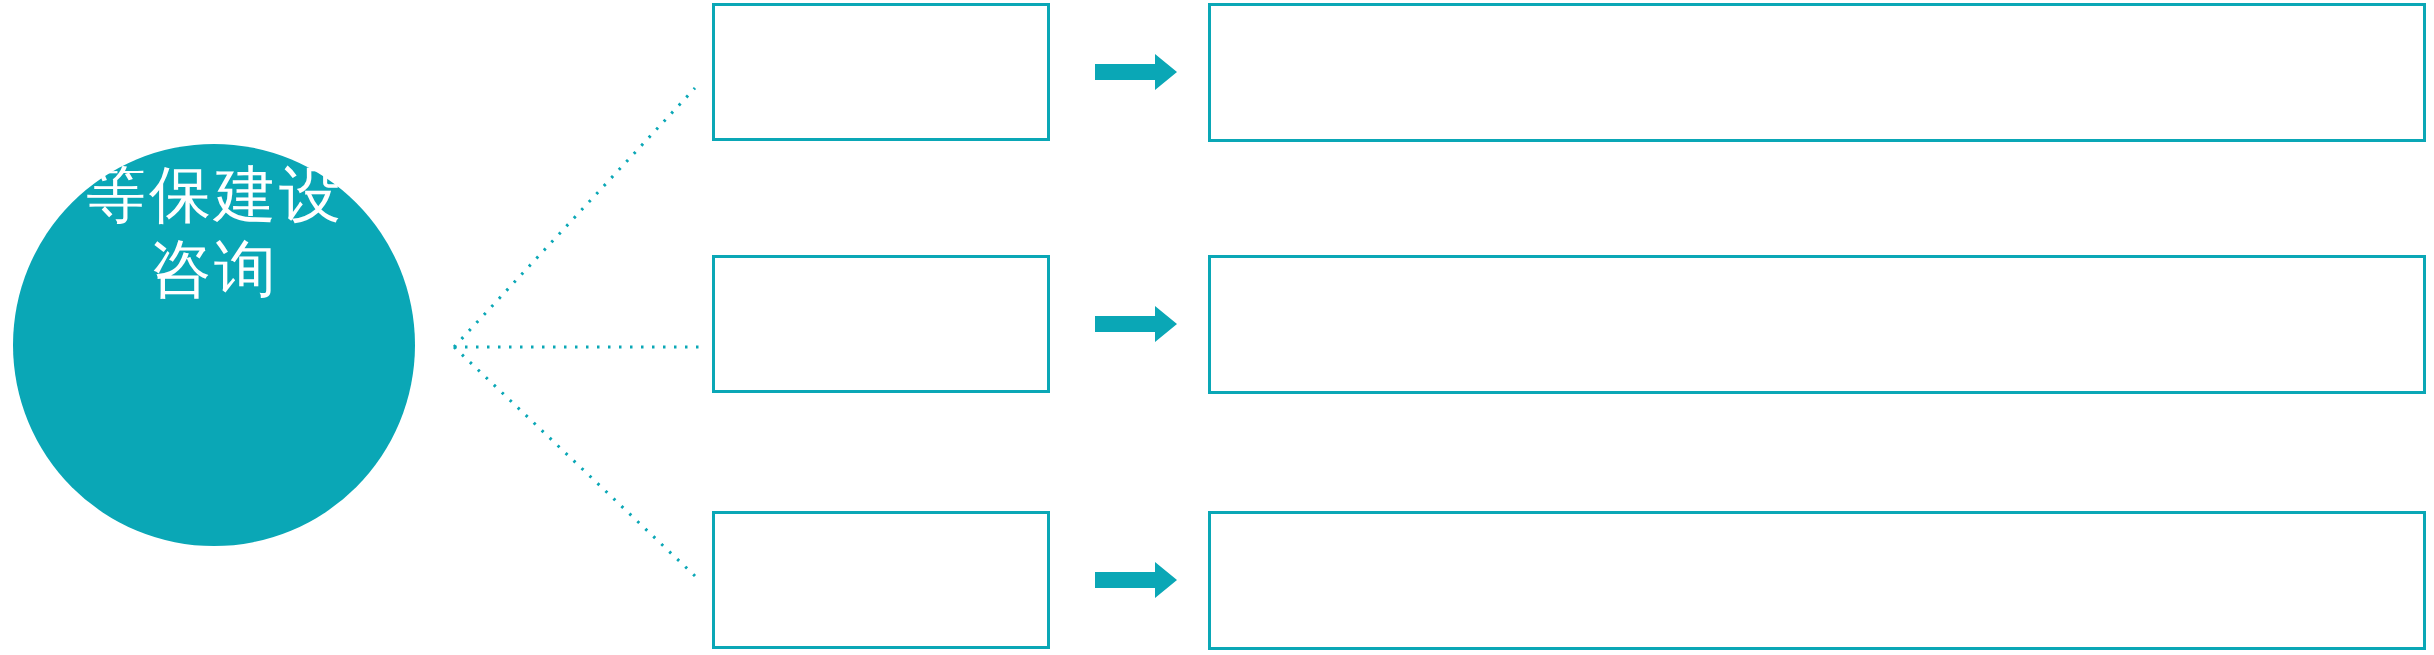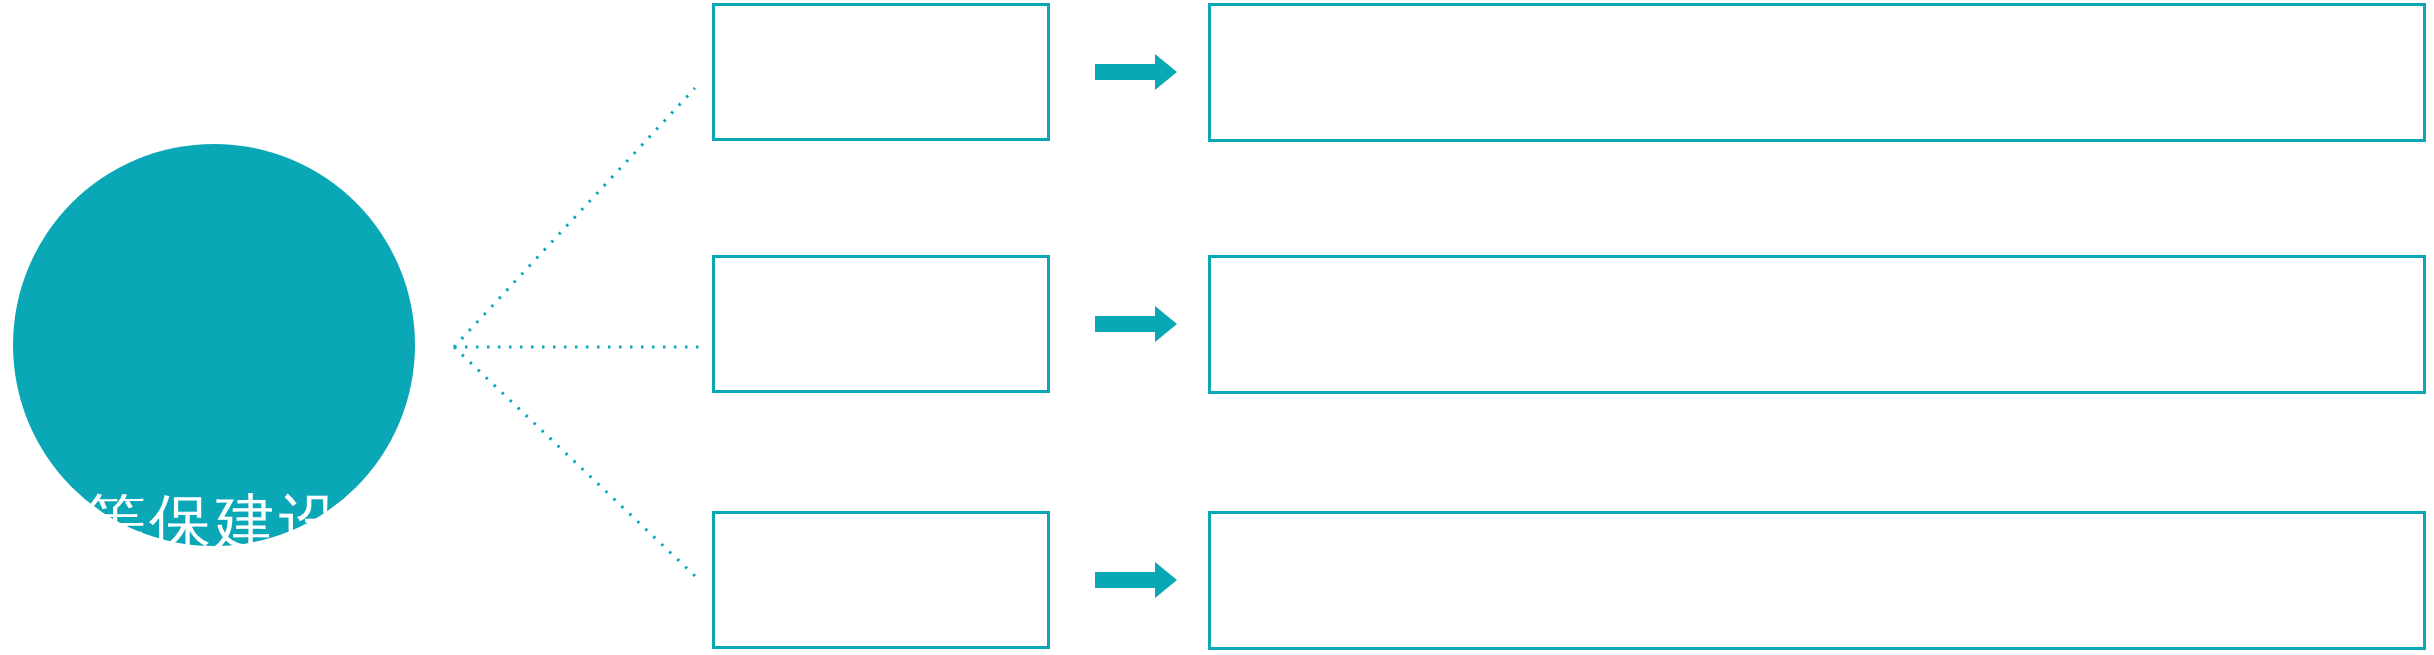--- a/index.html
+++ b/index.html
@@ -10,21 +10,21 @@
     font-family:"DejaVu Sans","Liberation Sans",sans-serif;
   }
   .connectors { position:absolute; left:0; top:0; width:2434px; height:655px; }
   .connector {
     fill:none; stroke:var(--accent); stroke-width:3;
     stroke-dasharray:2.5 8.5; stroke-linecap:butt;
   }
   .hub {
     position:absolute; left:13px; top:144px; width:402px; height:402px;
     border-radius:50%; background:var(--accent);
-    display:flex; align-items:flex-end; justify-content:center;
+    display:flex; align-items:flex-start; justify-content:center;
   }
   .hub-label {
     color:var(--hub-text); font-size:62px; font-weight:300;
     letter-spacing:3px; line-height:74px; text-align:center;
     transform:translateY(14px);
   }
   .hub-label span { display:block; }
   .step-box {
     position:absolute; left:712px; width:338px; height:138px;
     background:#ffffff; border:3px solid var(--accent); box-sizing:border-box;
@@ -46,20 +46,21 @@
 
   <svg class="connectors" viewBox="0 0 2434 655" xmlns="http://www.w3.org/2000/svg">
     <path class="connector" d="M454,347 L695,88"></path>
     <path class="connector" d="M454,347 L700,347"></path>
     <path class="connector" d="M454,347 L695,576"></path>
   </svg>
 
   <div class="hub">
     <div class="hub-label">
       <span>等保建设</span>
+      <span>咨询</span>
     </div>
   </div>
 
   <div class="step-box r1-box"></div>
   <svg class="arrow r1-arrow" viewBox="0 0 82 40" xmlns="http://www.w3.org/2000/svg">
     <polygon points="0,12 60,12 60,2 82,20 60,38 60,28 0,28"></polygon>
   </svg>
   <div class="detail-box r1-box"></div>
 
   <div class="step-box r2-box"></div>

